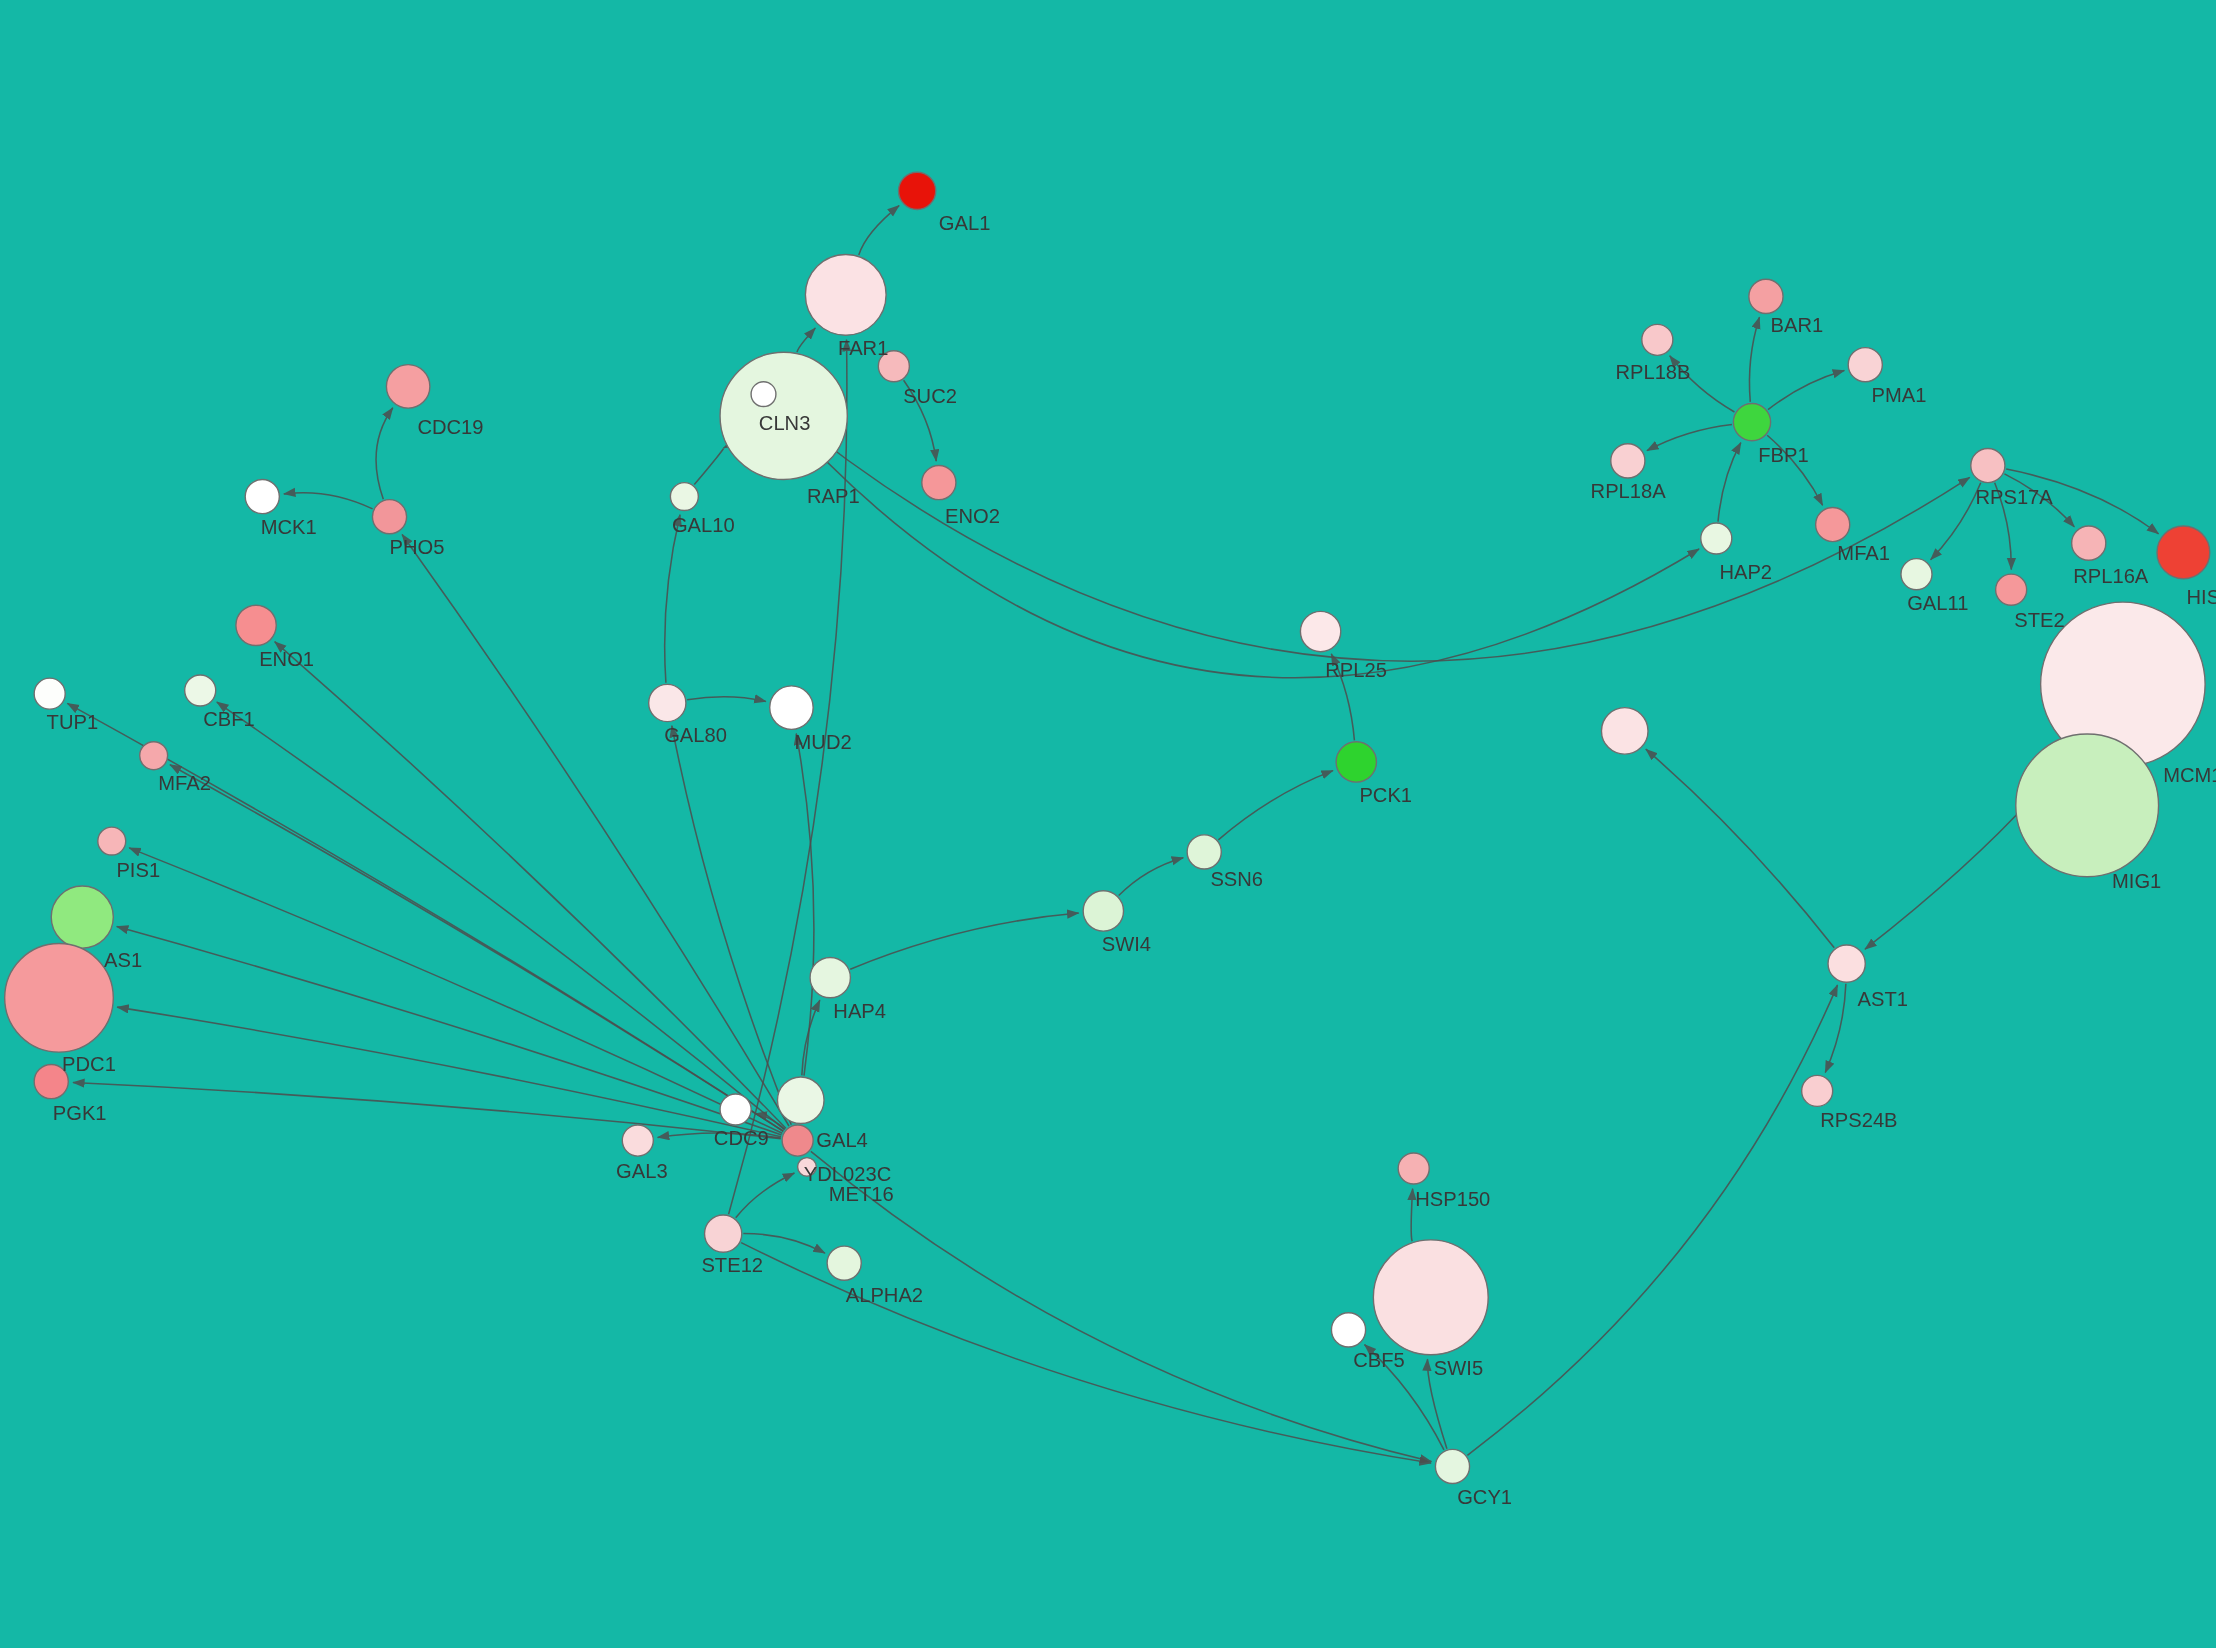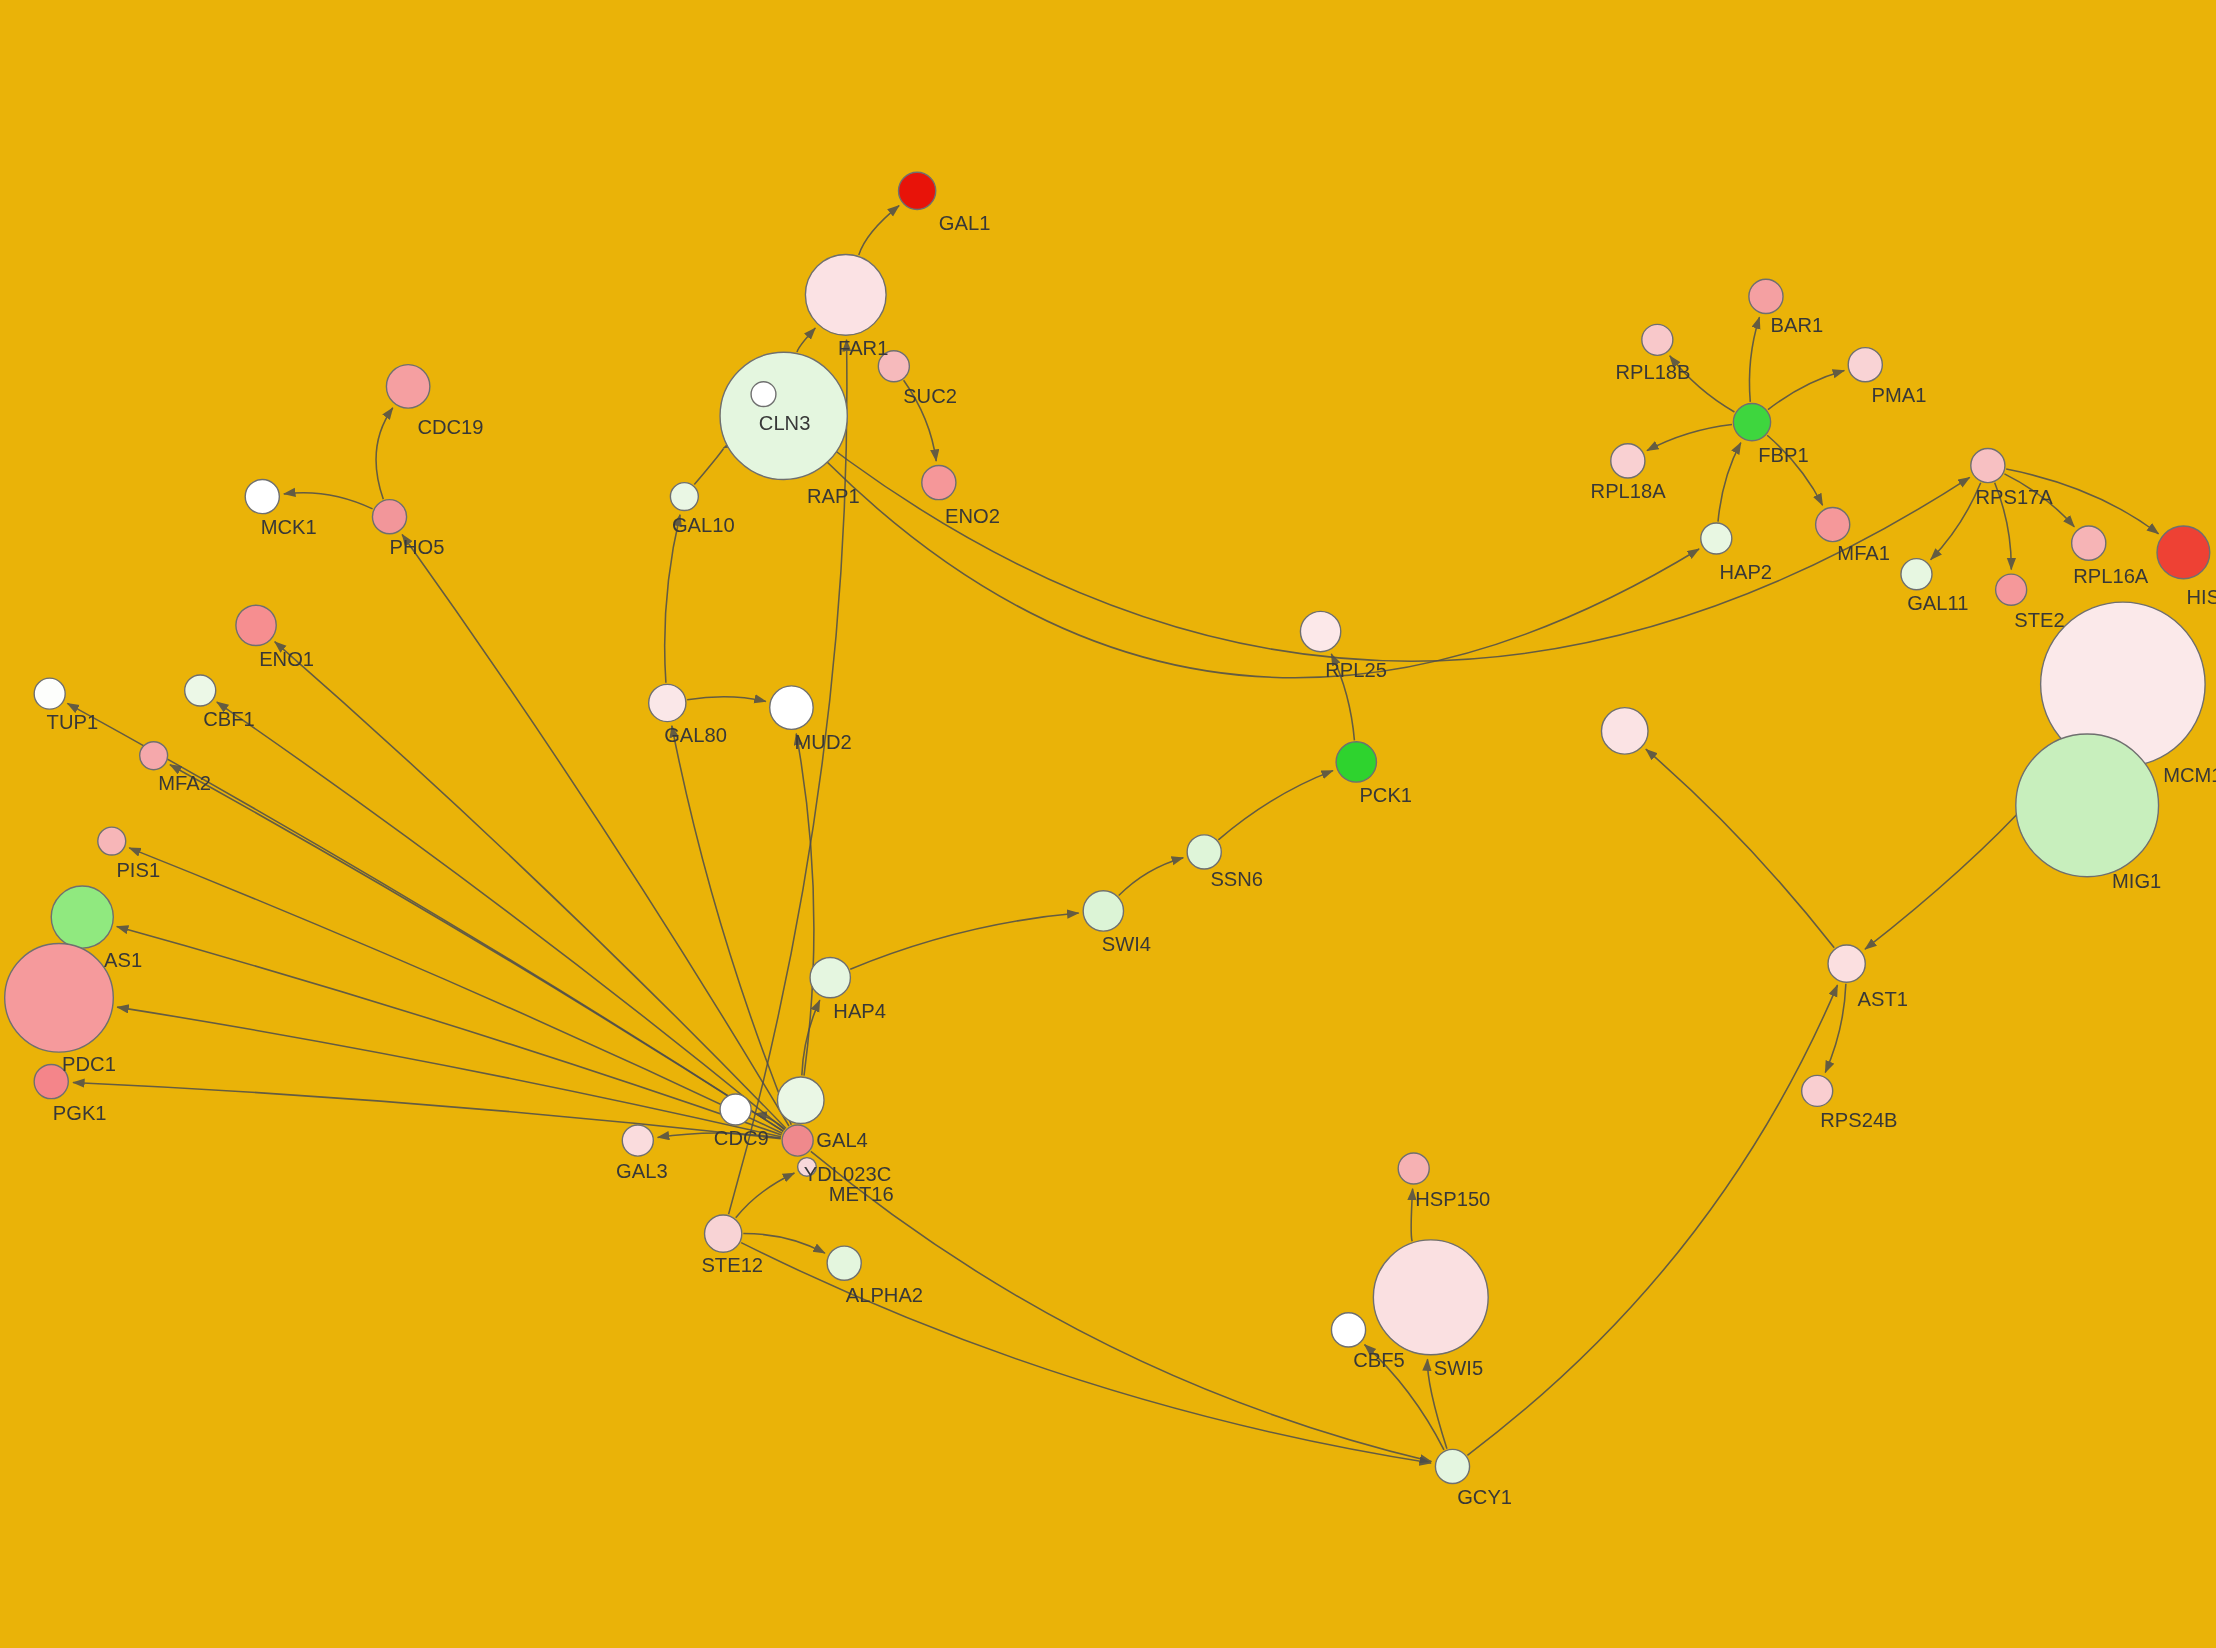--- a/index.html
+++ b/index.html
@@ -1,17 +1,17 @@
 <!DOCTYPE html>
 <html style="font-size:12.4px"><head>
 <meta charset="utf-8">
 <style>
   html, body { margin: 0; padding: 0; background: #ffffff; }
   .graph-wrap {
-    width: 2216px; height: 1648px; background: #eab308;
+    width: 2216px; height: 1648px; background: #14b8a6;
     position: relative; overflow: hidden;
     font-family: "Liberation Sans", sans-serif;
   }
   svg { display: block; }
   .edge { fill: none; stroke: #4d4d4d; stroke-width: 1; opacity: 0.85; }
   .node-circle { stroke: #6f6f6f; stroke-width: 0.9; }
   .node-label {
     font-family: "Liberation Sans", sans-serif;
     font-size: 13px; fill: #383838;
   }

